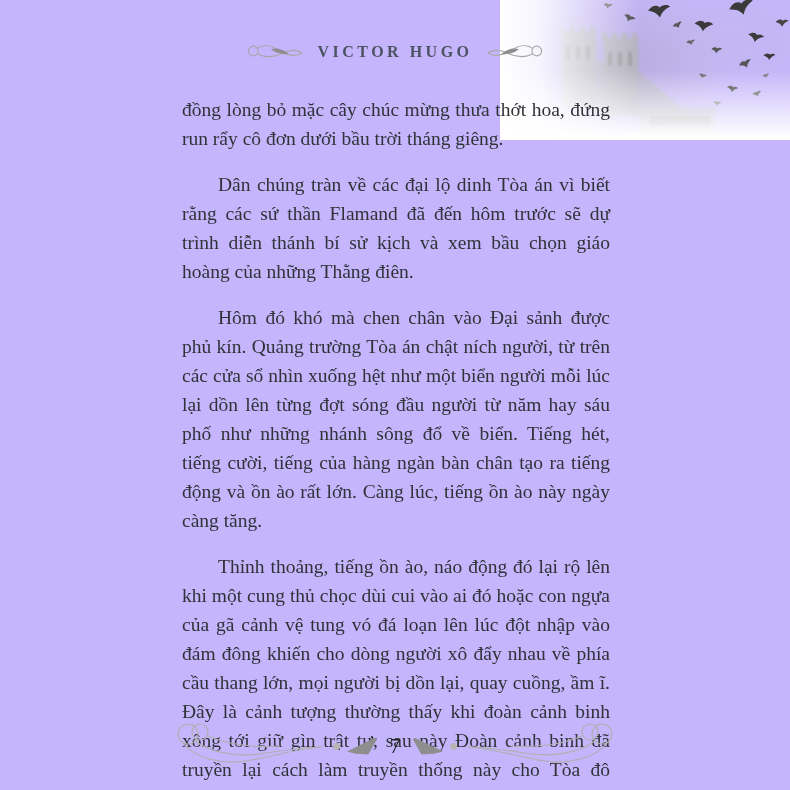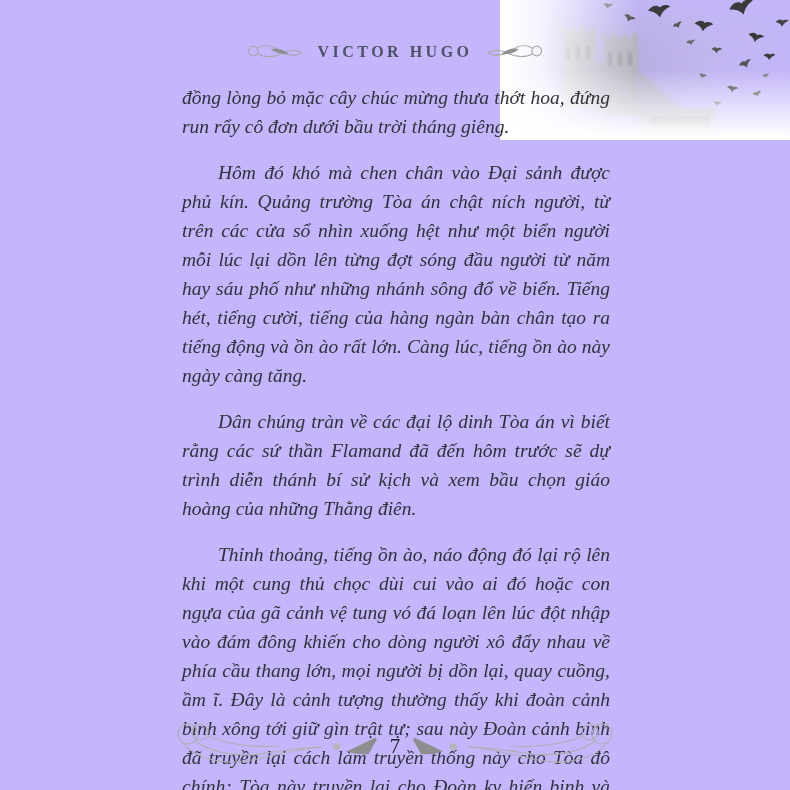--- a/index.html
+++ b/index.html
@@ -62,21 +62,21 @@
   .body-text {
     position: absolute;
     left: 182px; top: 79px;
     width: 428px;
     z-index: 2;
     color: #2f3337;
     font-size: 19.5px;
     line-height: 29px;
     text-align: justify;
   }
-  .body-text p { margin: 4px 0 17px 0; text-indent: 36px; font-style: italic; }
+  .body-text p { margin: 16px 0 17px 0; text-indent: 36px; }
   .body-text p.no-indent { text-indent: 0; }
 
   
   .footer-row {
     position: absolute;
     left: 0; right: 0; top: 720px;
     height: 52px;
     display: flex; align-items: center; justify-content: center;
     gap: 7px;
     z-index: 3;
@@ -172,22 +172,22 @@
         <path transform="translate(276,18) scale(1.0) rotate(6)" d="M0,4 C2,1 5,0 7,2 C8,.5 11,0 13,1.5 C10,3 8,5 7,8 C5,5 3,4.5 0,4 Z" fill="#444"></path>
         <path transform="translate(262,74) scale(0.55) rotate(-8)" d="M0,4 C2,1 5,0 7,2 C8,.5 11,0 13,1.5 C10,3 8,5 7,8 C5,5 3,4.5 0,4 Z" fill="#777"></path>
         <path transform="translate(214,100) scale(0.6) rotate(14)" d="M0,4 C2,1 5,0 7,2 C8,.5 11,0 13,1.5 C10,3 8,5 7,8 C5,5 3,4.5 0,4 Z" fill="#6f6f6f"></path>
       </g>
     </svg>
     <div class="corner-fade"></div>
   </div>
 
   <div class="body-text">
     <p class="no-indent">đồng lòng bỏ mặc cây chúc mừng thưa thớt hoa, đứng run rẩy cô đơn dưới bầu trời tháng giêng.</p>
+    <p>Dân chúng tràn về các đại lộ dinh Tòa án vì biết rằng các sứ thần Flamand đã đến hôm trước sẽ dự trình diễn thánh bí sử kịch và xem bầu chọn giáo hoàng của những Thằng điên.</p>
     <p>Hôm đó khó mà chen chân vào Đại sảnh được phủ kín. Quảng trường Tòa án chật ních người, từ trên các cửa sổ nhìn xuống hệt như một biển người mỗi lúc lại dồn lên từng đợt sóng đầu người từ năm hay sáu phố như những nhánh sông đổ về biển. Tiếng hét, tiếng cười, tiếng của hàng ngàn bàn chân tạo ra tiếng động và ồn ào rất lớn. Càng lúc, tiếng ồn ào này ngày càng tăng.</p>
-    <p>Dân chúng tràn về các đại lộ dinh Tòa án vì biết rằng các sứ thần Flamand đã đến hôm trước sẽ dự trình diễn thánh bí sử kịch và xem bầu chọn giáo hoàng của những Thằng điên.</p>
     <p>Thỉnh thoảng, tiếng ồn ào, náo động đó lại rộ lên khi một cung thủ chọc dùi cui vào ai đó hoặc con ngựa của gã cảnh vệ tung vó đá loạn lên lúc đột nhập vào đám đông khiến cho dòng người xô đẩy nhau về phía cầu thang lớn, mọi người bị dồn lại, quay cuồng, ầm ĩ. Đây là cảnh tượng thường thấy khi đoàn cảnh binh xông tới giữ gìn trật tự; sau này Đoàn cảnh binh đã truyền lại cách làm truyền thống này cho Tòa đô chính; Tòa này truyền lại cho Đoàn kỵ hiến binh và Đoàn kỵ hiến binh truyền lại cho Sở Cảnh sát Paris hiện giờ.</p>
   </div>
 
   <div class="footer-row">
     <svg class="footer-swirl" viewBox="0 0 152 48">
       <g fill="none" stroke="#b0b0b0" stroke-width="1.2">
         <circle cx="14" cy="12" r="10"></circle>
         <circle cx="26" cy="10" r="8"></circle>
         <path d="M8 20 C 20 36, 48 44, 78 38 C 104 33, 128 26, 148 25"></path>
         <path d="M20 18 C 34 30, 62 36, 92 31 C 112 28, 134 25, 148 25"></path>

